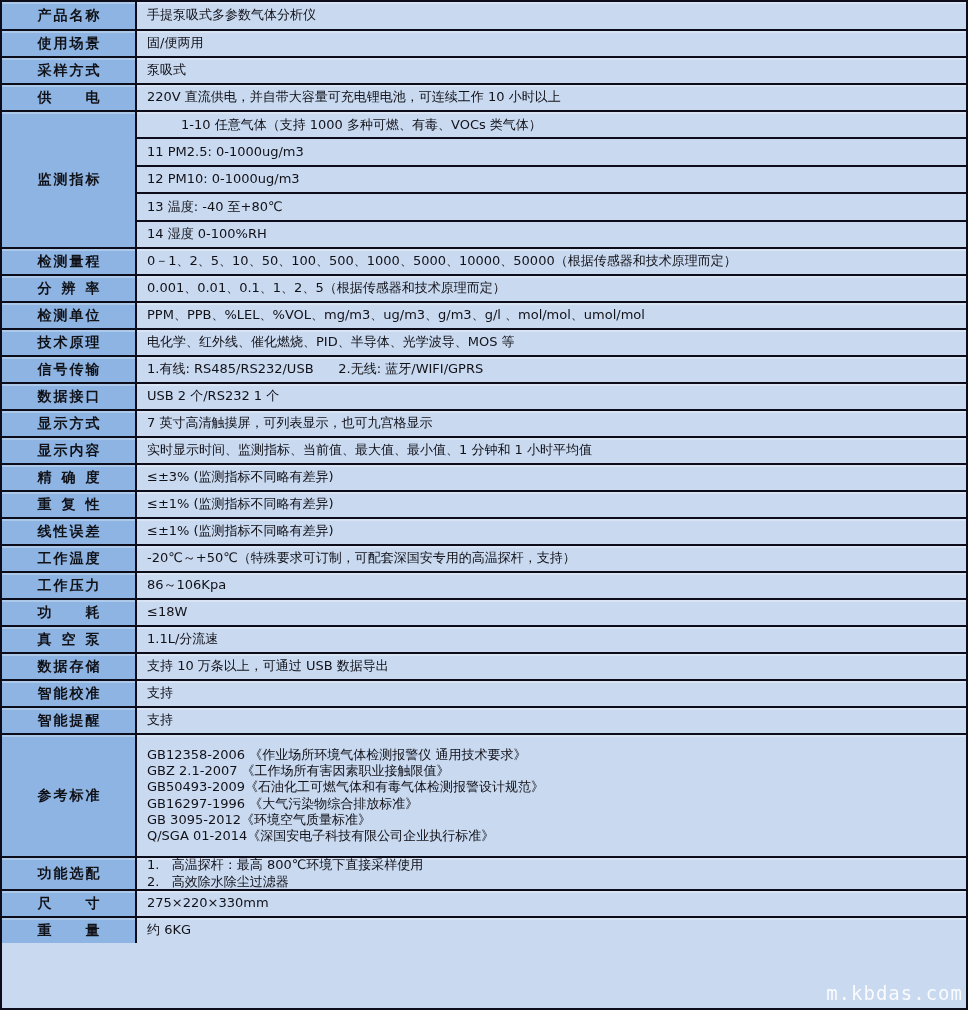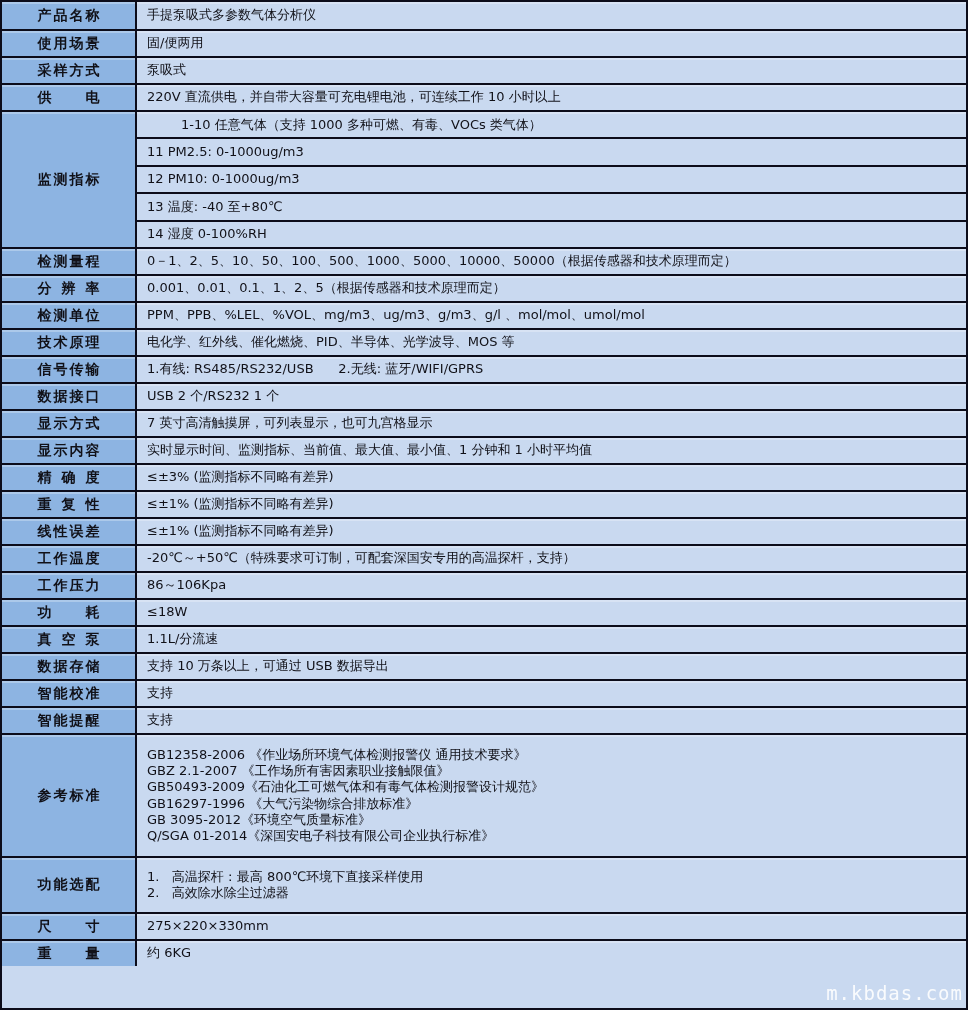--- a/index.html
+++ b/index.html
@@ -21,21 +21,21 @@
   .row{
     display:flex;
     align-items:stretch;
     box-sizing:border-box;
     height:27px;
     border-top:2px solid var(--border);
   }
   .row:first-child{border-top:none;}
   .row.subs-5{height:137px;}
   .row.lines-6{height:123px;}
-  .row.lines-2{height:56px;}
+  .row.lines-2{height:33px;}
   .cell{box-shadow:inset 0 2px 0 rgba(255,255,255,0.28);}
   .label{
     width:135px;flex:0 0 135px;
     background:var(--label-bg);
     border-right:2px solid var(--border);
     display:flex;align-items:center;justify-content:center;
     box-sizing:border-box;
   }
   .label-inner{
     display:inline-block;

